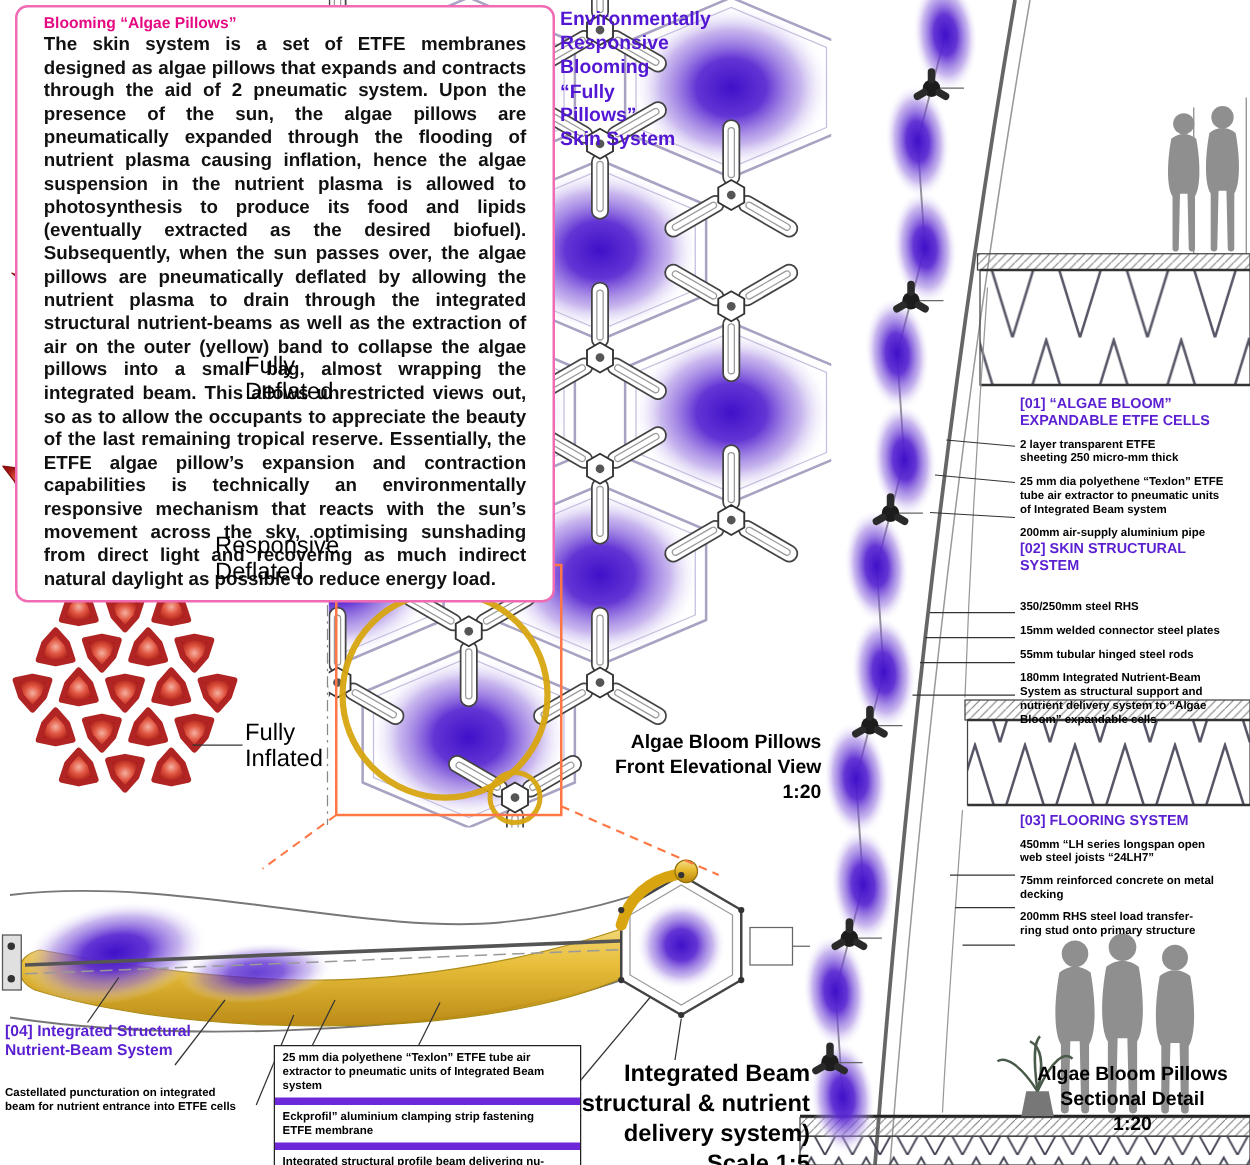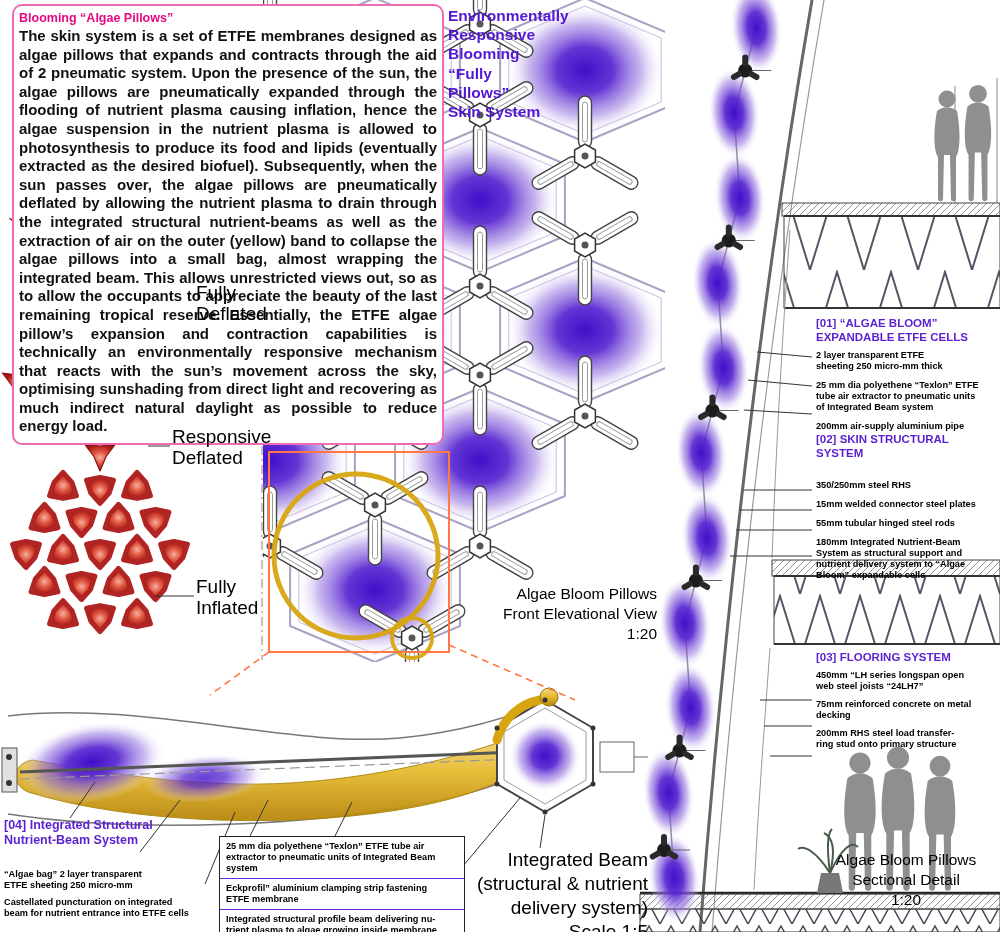--- a/index.html
+++ b/index.html
@@ -2,46 +2,46 @@
 <html><head>
 <meta charset="utf-8">
 <style>
   *{margin:0;padding:0;box-sizing:border-box}
   html,body{background:#fff}
   body{font-family:"Liberation Sans",sans-serif;color:#000}
   .board{position:relative;width:1000px;height:932px;background:#fff;overflow:hidden}
   .abs{position:absolute}
   .pre{white-space:pre-line}
   .drawings{left:0;top:0}
-  .intro{left:12px;top:4px;width:432px;border:2px solid #ef6cb4;border-radius:10px;padding:5px 5px 7px;background:#fff;z-index:3}
+  .intro{left:12px;top:4px;width:432px;border:2px solid #ef6cb4;border-radius:10px;padding:5px 21px 7px;background:#fff;z-index:3}
   .intro-title{color:#e50a82;font-weight:bold;font-size:12.5px;margin-bottom:2px}
   .intro-body{font-size:15px;line-height:1.24;color:#111;text-align:justify;font-weight:700}
   .main-title{left:448px;top:6px;width:150px;color:#5316d2;font-weight:bold;font-size:15.5px;line-height:1.24;z-index:3}
   .state-label{font-size:19px;line-height:1.12;z-index:3}
   .lbl1{left:196px;top:282px}
   .lbl2{left:172px;top:426px}
   .lbl3{left:196px;top:576px}
-  .caption{font-weight:normal;z-index:3}
+  .caption{font-weight:bold;z-index:3}
   .cap-front{left:425px;top:584px;width:232px;font-size:15.5px;line-height:1.3;text-align:right}
   .cap-section{left:814px;top:850px;width:184px;font-size:15.5px;line-height:1.28;text-align:center}
   .cap-beam{left:452px;top:848px;width:196px;font-size:19px;line-height:1.26;text-align:right}
   .callout{width:188px;z-index:3}
   .callout .hd{color:#5a1fd0;font-weight:bold;font-size:11.5px;line-height:1.22;margin-bottom:6px}
   .callout .it{font-size:9.2px;font-weight:bold;line-height:1.2;margin-bottom:8px}
   .c01{left:816px;top:316px}
   .c02{left:816px;top:432px}
   .c02 .it-first{margin-top:20px}
   .c03{left:816px;top:650px}
   .c03 .it{margin-bottom:7px}
   .c04{left:4px;top:818px;width:222px}
   .c04 .hd{font-size:12.5px;margin-bottom:20px}
   .c04 .it{margin-bottom:6px}
   .beam-box{left:219px;top:836px;width:246px;border:1.5px solid #222;background:#fff;z-index:3}
   .beam-box .bi{font-size:9.2px;font-weight:bold;line-height:1.2;padding:4px 6px}
-  .beam-box .bi + .bi{border-top:1px solid #6d28d9}
+  .beam-box .bi + .bi{border-top:6px solid #6d28d9}
 </style>
 </head>
 <body>
 
 <div class="board">
 
   <svg class="abs drawings" width="1000" height="932" viewBox="0 0 1000 932">
     <defs>
       <radialGradient id="pG">
         <stop offset="0%" stop-color="#3f10c8" stop-opacity="1"></stop>
@@ -543,22 +543,20 @@
 web steel joists “24LH7”</div>
     <div class="it pre">75mm reinforced concrete on metal
 decking</div>
     <div class="it pre">200mm RHS steel load transfer-
 ring stud onto primary structure</div>
   </div>
 
   <div class="abs callout c04">
     <div class="hd pre">[04] Integrated Structural
 Nutrient-Beam System</div>
-    <div class="it pre">“Algae bag” 2 layer transparent
-ETFE sheeting 250 micro-mm</div>
     <div class="it pre">Castellated puncturation on integrated
 beam for nutrient entrance into ETFE cells</div>
   </div>
 
   <div class="abs beam-box">
     <div class="bi pre">25 mm dia polyethene “Texlon” ETFE tube air
 extractor to pneumatic units of Integrated Beam
 system</div>
     <div class="bi pre">Eckprofil” aluminium clamping strip fastening
 ETFE membrane</div>

